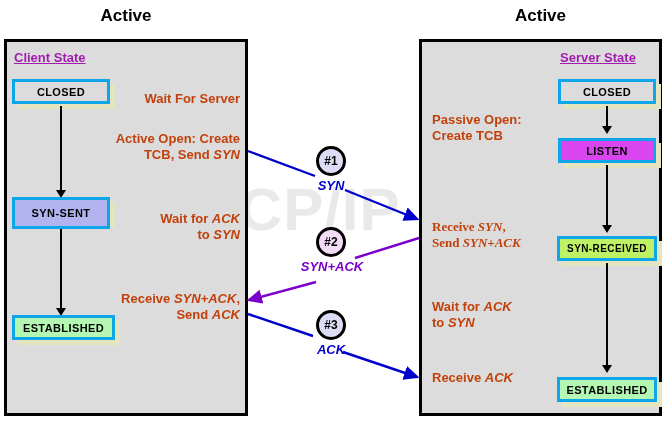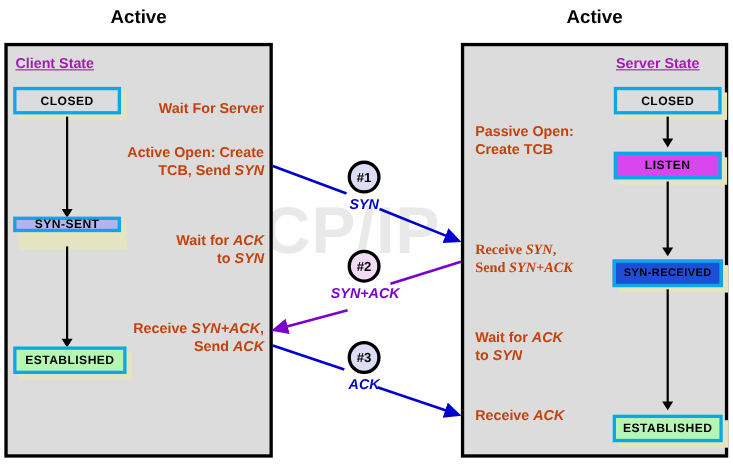--- a/index.html
+++ b/index.html
@@ -165,21 +165,21 @@
 
   <div class="panel-heading" style="left:14px; top:50px;">Client State</div>
 
   <div class="state-shadow" style="left:17px; top:84px; width:98px; height:25px;"></div>
   <div class="state-box" id="client-closed" style="left:12px; top:79px; width:98px; height:25px; background:#dcdcdc;">CLOSED</div>
 
   <div class="vline" style="left:60px; top:106px; height:86px;"></div>
   <div class="vhead" style="left:56px; top:190px;"></div>
 
   <div class="state-shadow" style="left:17px; top:202px; width:98px; height:25px;"></div>
-  <div class="state-box" id="client-synsent" style="left:12px; top:197px; width:98px; height:14px; background:#b3b3f0;">SYN-SENT</div>
+  <div class="state-box" id="client-synsent" style="left:12px; top:197px; width:98px; height:32px; background:#b3b3f0;">SYN-SENT</div>
 
   <div class="vline" style="left:60px; top:224px; height:86px;"></div>
   <div class="vhead" style="left:56px; top:308px;"></div>
 
   <div class="state-shadow" style="left:17px; top:320px; width:103px; height:25px;"></div>
   <div class="state-box" id="client-established" style="left:12px; top:315px; width:103px; height:25px; background:#b3f7b3;">ESTABLISHED</div>
 
   <div class="action-text right" style="left:100px; top:91px; width:140px;">
     <div>Wait For Server</div>
   </div>
@@ -209,21 +209,21 @@
   <div class="vline" style="left:606px; top:106px; height:22px;"></div>
   <div class="vhead" style="left:602px; top:126px;"></div>
 
   <div class="state-shadow" style="left:563px; top:143px; width:98px; height:25px;"></div>
   <div class="state-box" id="server-listen" style="left:558px; top:138px; width:98px; height:25px; background:#d946ef;">LISTEN</div>
 
   <div class="vline" style="left:606px; top:165px; height:62px;"></div>
   <div class="vhead" style="left:602px; top:225px;"></div>
 
   <div class="state-shadow" style="left:562px; top:241px; width:100px; height:25px;"></div>
-  <div class="state-box" id="server-synreceived" style="left:557px; top:236px; width:100px; height:25px; background:#1d4ed8; font-size:10px;">SYN-RECEIVED</div>
+  <div class="state-box" id="server-synreceived" style="left:557px; top:236px; width:100px; height:25px; background:#bef264; font-size:10px;">SYN-RECEIVED</div>
 
   <div class="vline" style="left:606px; top:263px; height:104px;"></div>
   <div class="vhead" style="left:602px; top:365px;"></div>
 
   <div class="state-shadow" style="left:562px; top:382px; width:100px; height:25px;"></div>
   <div class="state-box" id="server-established" style="left:557px; top:377px; width:100px; height:25px; background:#b3f7b3;">ESTABLISHED</div>
 
   <div class="action-text left" style="left:432px; top:112px; width:170px;">
     <div>Passive Open:</div>
     <div>Create TCB</div>

